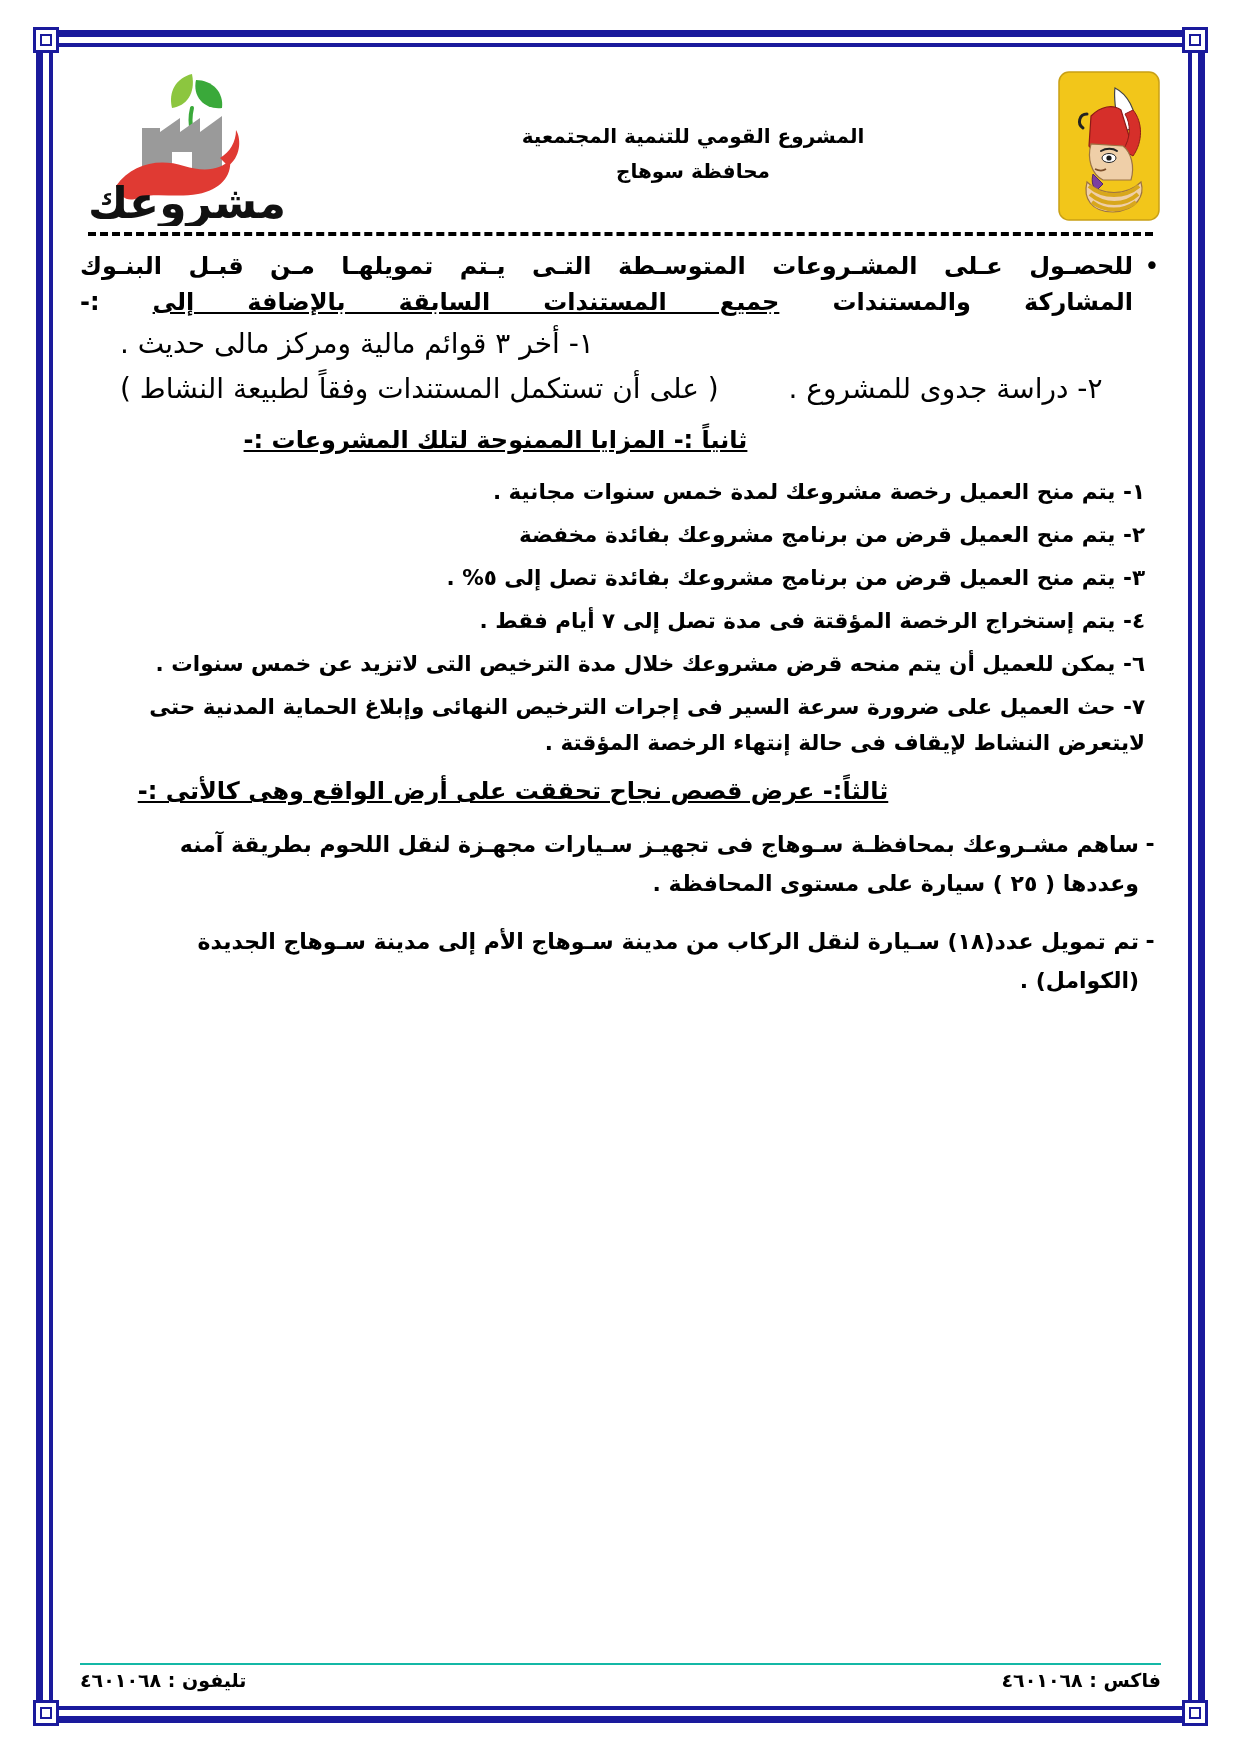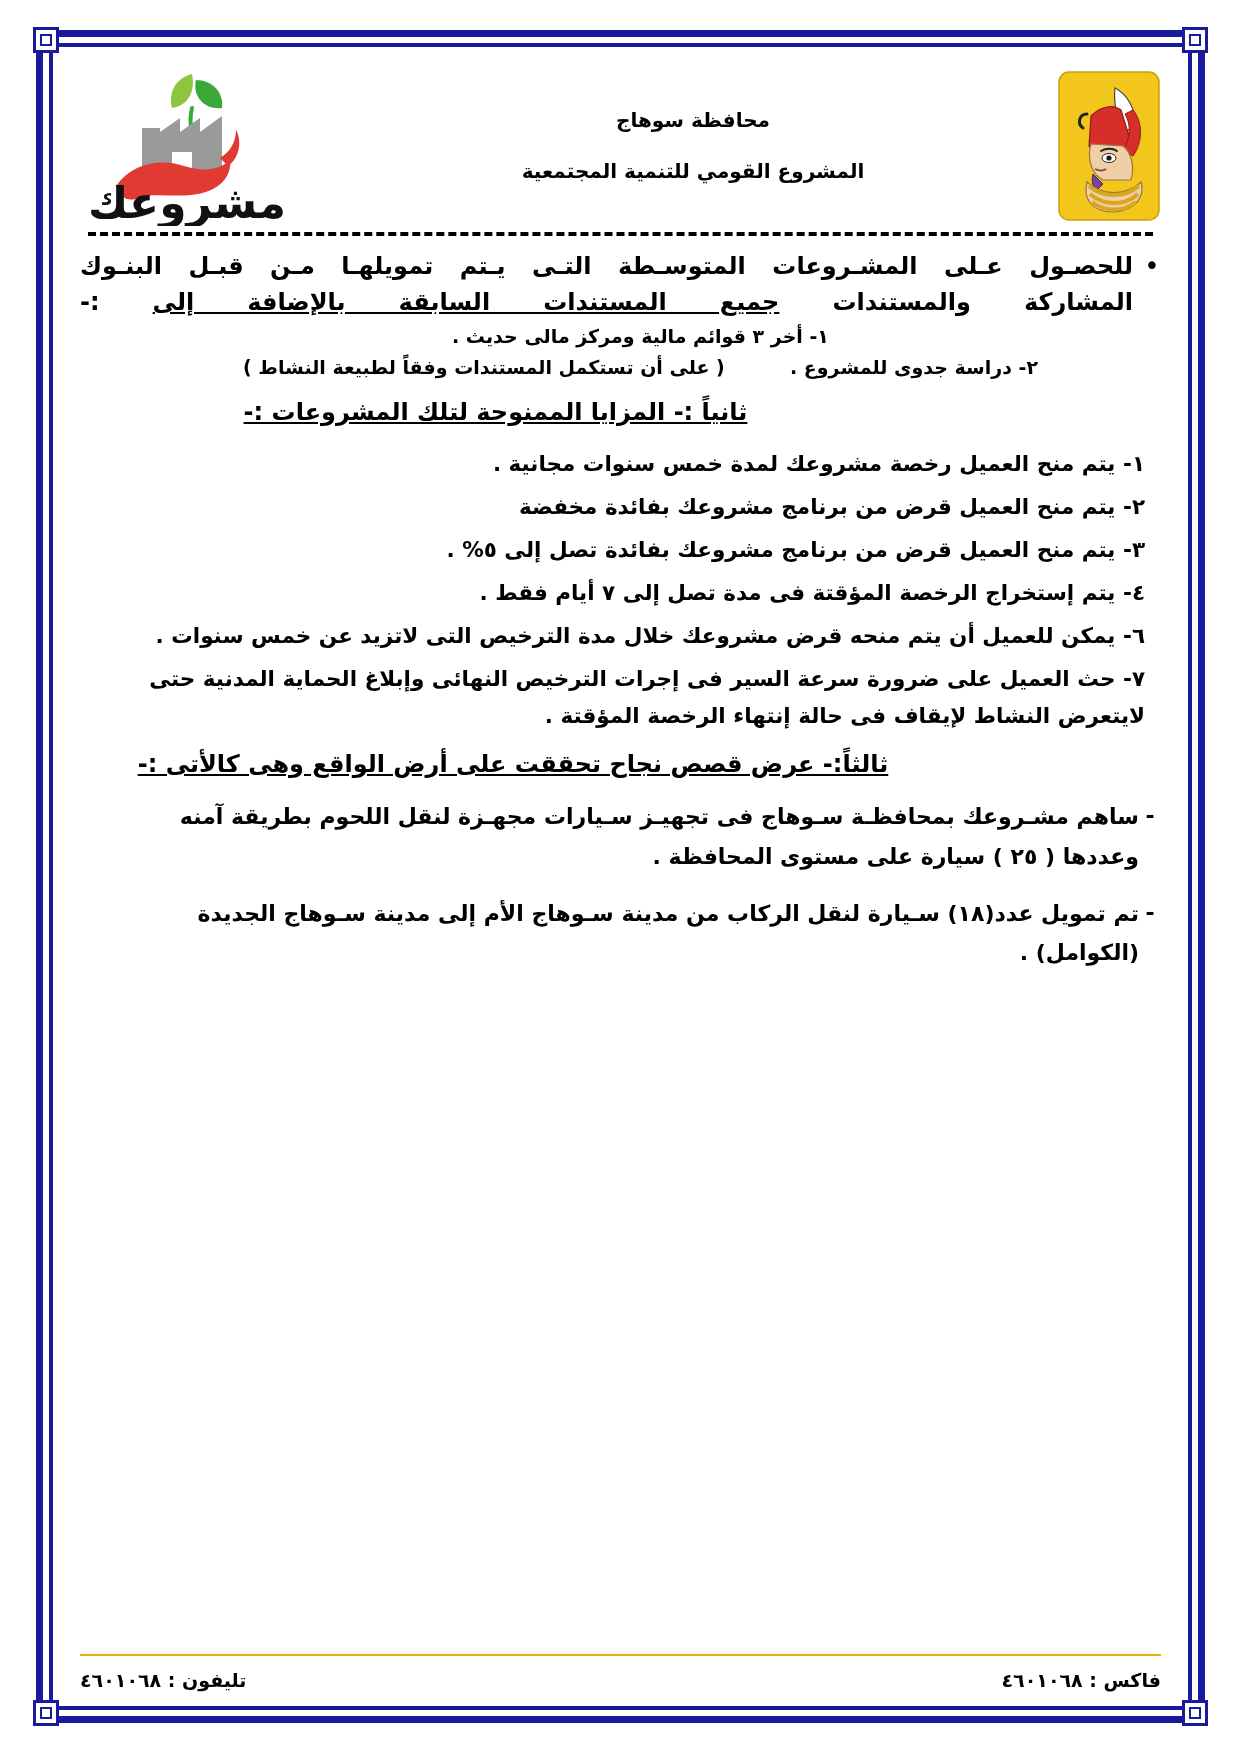--- a/index.html
+++ b/index.html
@@ -153,23 +153,23 @@
     font-weight: bold;
     font-size: 24px;
     line-height: 1.5;
   }
   .just-line.last {
     text-align-last: justify;
   }
   .u { text-decoration: underline; }
 
   .sub-item {
-    text-align: center;
-    font-size: 19px;
-    font-weight: bold;
+    text-align: left;
+    font-size: 28px;
+    font-weight: normal;
     line-height: 1.55;
     margin: 2px 0;
     padding-left: 40px;
   }
   .sub-item .gap { display: inline-block; width: 52px; }
 
   .section-head {
     font-size: 24px;
     font-weight: bold;
     text-decoration: underline;
@@ -226,22 +226,22 @@
     padding-left: 10px;
   }
   .dash-body .tail { text-align: right; display: block; }
 
   
   .footer {
     position: absolute;
     left: 18px;
     right: 18px;
     bottom: 6px;
-    border-top: 2px solid #eab308;
-    padding-top: 13px;
+    border-top: 2px solid #14b8a6;
+    padding-top: 4px;
     display: flex;
     flex-direction: row-reverse;
     justify-content: space-between;
     align-items: center;
     direction: rtl;
     font-size: 19px;
     font-weight: bold;
   }
   .footer .fax { margin-left: 28%; }
 
@@ -286,22 +286,22 @@
           <path d="M36 104 C34 112 36 118 40 120 L46 114 Z" fill="#7b3fa0" stroke="#4f2668" stroke-width="1"></path>
 
           <path d="M30 112 C44 126 70 126 84 112 C88 126 80 140 56 142 C34 142 26 128 30 112 Z" fill="#efcfa8" stroke="#9c7343" stroke-width="1.2"></path>
           <path d="M32 116 C46 128 68 128 82 116" fill="none" stroke="#d8a71c" stroke-width="4"></path>
           <path d="M33 124 C47 136 68 136 81 124" fill="none" stroke="#d8a71c" stroke-width="4"></path>
           <path d="M35 132 C48 142 66 142 79 132" fill="none" stroke="#d8a71c" stroke-width="4"></path>
         </svg>
       </div>
 
       <div class="header-center">
+        <div class="header-line second">المشروع القومي للتنمية المجتمعية</div>
         <div class="header-line">محافظة سوهاج</div>
-        <div class="header-line second">المشروع القومي للتنمية المجتمعية</div>
       </div>
 
       <div class="logo">
         <svg width="215" height="160" viewBox="0 0 215 160" xmlns="http://www.w3.org/2000/svg">
 
           <path d="M112 8 C96 12 88 26 92 42 C106 40 116 28 112 8 Z" fill="#8cc63f"></path>
           <path d="M116 14 C132 14 144 26 142 42 C126 44 112 32 116 14 Z" fill="#3aa93a"></path>
           <path d="M112 42 C110 50 110 58 112 66" stroke="#3aa93a" stroke-width="4" fill="none" stroke-linecap="round"></path>
 
           <path d="M62 62 L62 116 L92 116 L92 86 L112 86 L112 116 L142 116 L142 50 L120 66 L120 52 L100 66 L100 52 L80 66 L80 62 Z" fill="#9a9a9a"></path>

